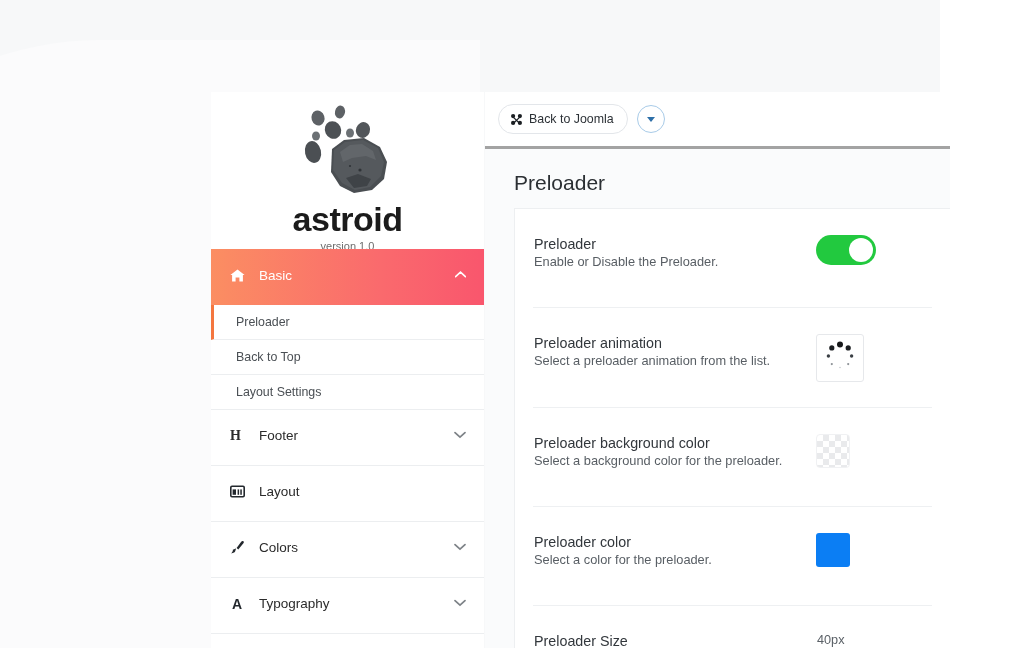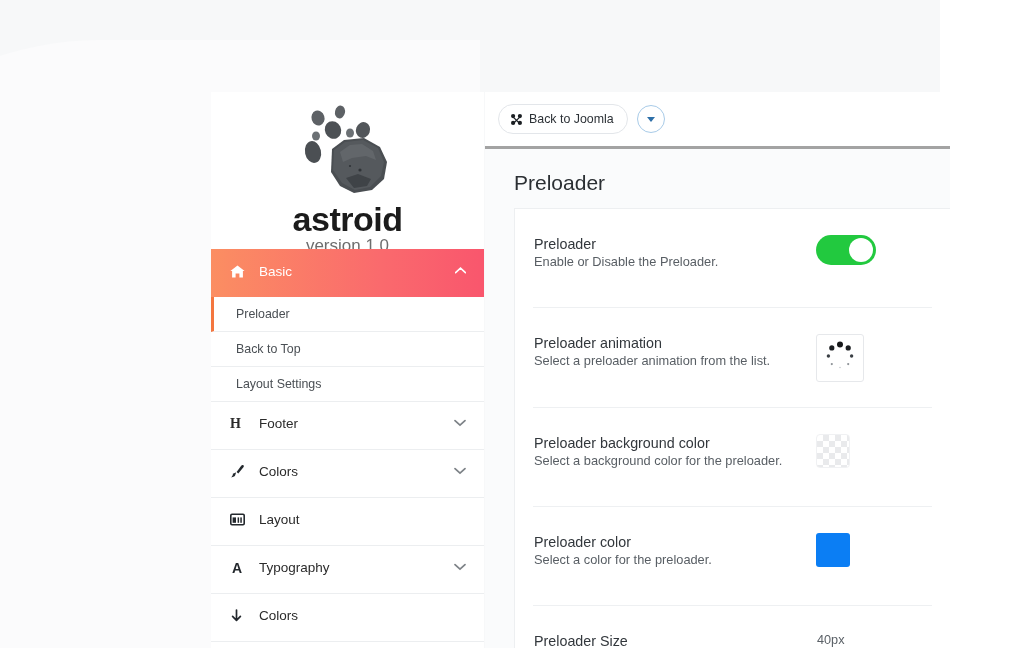--- a/index.html
+++ b/index.html
@@ -47,28 +47,28 @@
   .asteroid-svg { display: block; }
   .brand-wrap { text-align: center; margin-top: -2px; }
   .brand-name {
     font-size: 34px;
     letter-spacing: -0.5px;
     color: #1b1b1b;
     font-weight: 700;
     line-height: 34px;
   }
   .brand-version {
-    font-size: 17px;
+    font-size: 11px;
     color: #6d6d6d;
     margin-top: 3px;
     line-height: 14px;
   }
 
   .group-head {
-    height: 48px;
+    height: 56px;
     display: flex; align-items: center;
     padding: 0 18px 4px 19px;
     font-size: 13.5px;
     color: #2b2b2b;
     border-bottom: 1px solid #eceef0;
     background: #ffffff;
     position: relative;
   }
   .group-head.active {
     background: linear-gradient(90deg, #fb8e62 0%, #fa6a6d 62%, #f9566d 100%);
@@ -319,44 +319,44 @@
       <span class="glabel">Footer</span>
       <span class="caret">
         <svg width="12" height="8" viewBox="0 0 12 8" aria-hidden="true">
           <path d="M1 1.6 L6 6.2 L11 1.6" stroke="#7d8287" stroke-width="1.7" fill="none" stroke-linecap="round"></path>
         </svg>
       </span>
     </div>
 
     <div class="group-head">
       <span class="gicon">
-        <svg width="15" height="15" viewBox="0 0 15 15" aria-hidden="true">
-          <path d="M13.4 1.2 C12.6 0.6 11.8 1 11.2 1.8 L6.6 8 L8.3 9.5 L13.2 3.6 C13.9 2.8 14.2 1.8 13.4 1.2 Z" fill="#23282d"></path>
-          <path d="M6.1 8.5 L5.2 11.2 C5 11.9 4.3 12.5 3.4 12.8 L1.2 13.6 L2.4 11.8 C2.9 11 3 10.3 2.8 9.7 L5.9 8.4 Z" fill="#23282d"></path>
-        </svg>
-      </span>
-      <span class="glabel">Colors</span>
-      <span class="caret">
-        <svg width="12" height="8" viewBox="0 0 12 8" aria-hidden="true">
-          <path d="M1 1.6 L6 6.2 L11 1.6" stroke="#7d8287" stroke-width="1.7" fill="none" stroke-linecap="round"></path>
-        </svg>
-      </span>
-    </div>
-
-    <div class="group-head">
-      <span class="gicon">
         <svg width="15" height="13" viewBox="0 0 15 13" aria-hidden="true">
           <rect x="0.8" y="1.2" width="13.4" height="10.6" rx="1.2" stroke="#23282d" stroke-width="1.6" fill="none"></rect>
           <rect x="2.6" y="4.4" width="3.4" height="5.4" fill="#23282d"></rect>
           <rect x="7.6" y="4.4" width="1.5" height="5.4" fill="#23282d"></rect>
           <rect x="10.3" y="4.4" width="1.5" height="5.4" fill="#23282d"></rect>
         </svg>
       </span>
       <span class="glabel">Layout</span>
       <span class="caret"></span>
+    </div>
+
+    <div class="group-head">
+      <span class="gicon">
+        <svg width="15" height="15" viewBox="0 0 15 15" aria-hidden="true">
+          <path d="M13.4 1.2 C12.6 0.6 11.8 1 11.2 1.8 L6.6 8 L8.3 9.5 L13.2 3.6 C13.9 2.8 14.2 1.8 13.4 1.2 Z" fill="#23282d"></path>
+          <path d="M6.1 8.5 L5.2 11.2 C5 11.9 4.3 12.5 3.4 12.8 L1.2 13.6 L2.4 11.8 C2.9 11 3 10.3 2.8 9.7 L5.9 8.4 Z" fill="#23282d"></path>
+        </svg>
+      </span>
+      <span class="glabel">Colors</span>
+      <span class="caret">
+        <svg width="12" height="8" viewBox="0 0 12 8" aria-hidden="true">
+          <path d="M1 1.6 L6 6.2 L11 1.6" stroke="#7d8287" stroke-width="1.7" fill="none" stroke-linecap="round"></path>
+        </svg>
+      </span>
     </div>
 
     <div class="group-head">
       <span class="gicon">
         <svg width="14" height="14" viewBox="0 0 14 14" aria-hidden="true">
           <text x="7" y="12" text-anchor="middle" font-family="Liberation Sans, sans-serif" font-size="14" font-weight="700" fill="#23282d">A</text>
         </svg>
       </span>
       <span class="glabel">Typography</span>
       <span class="caret">

